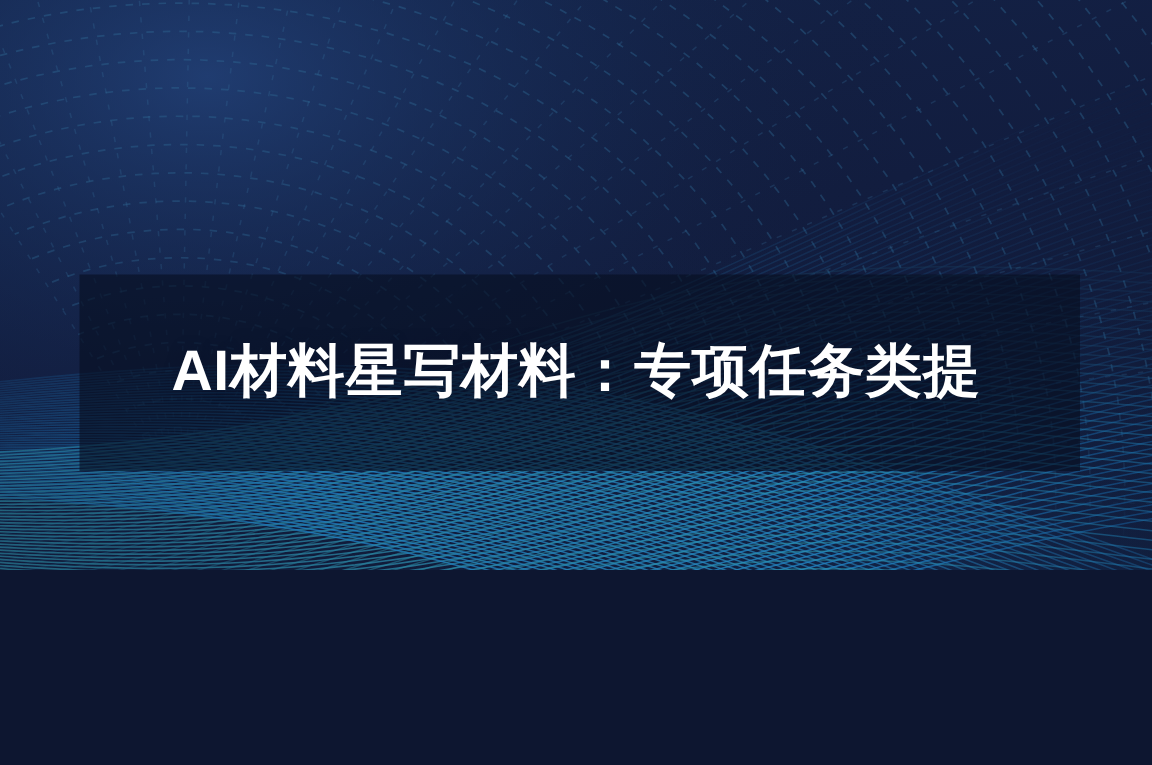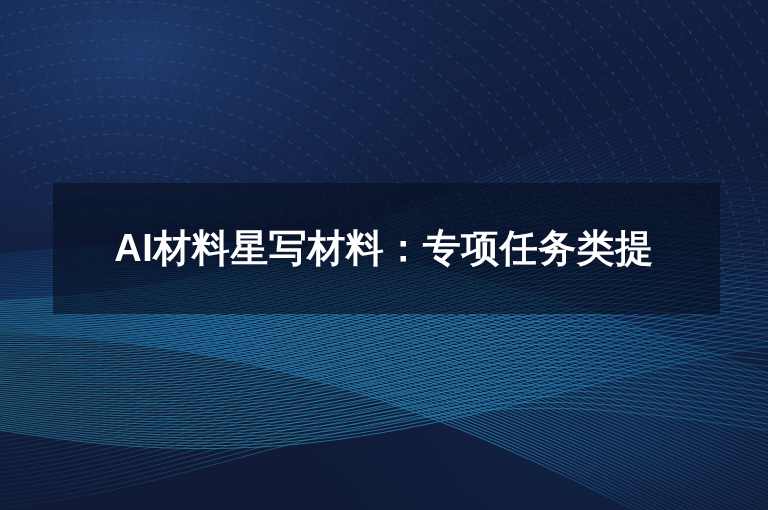--- a/index.html
+++ b/index.html
@@ -7,21 +7,21 @@
     margin: 0;
     padding: 0;
     background: #0d1630;
   }
   body {
     font-family: "Liberation Sans", "DejaVu Sans", sans-serif;
   }
   #poster {
     position: relative;
     width: 768px;
-    height: 510px;
+    height: 380px;
     overflow: hidden;
     background: #111c3c;
   }
   #poster svg.layer {
     position: absolute;
     top: 0;
     left: 0;
     width: 768px;
     height: 510px;
     display: block;

